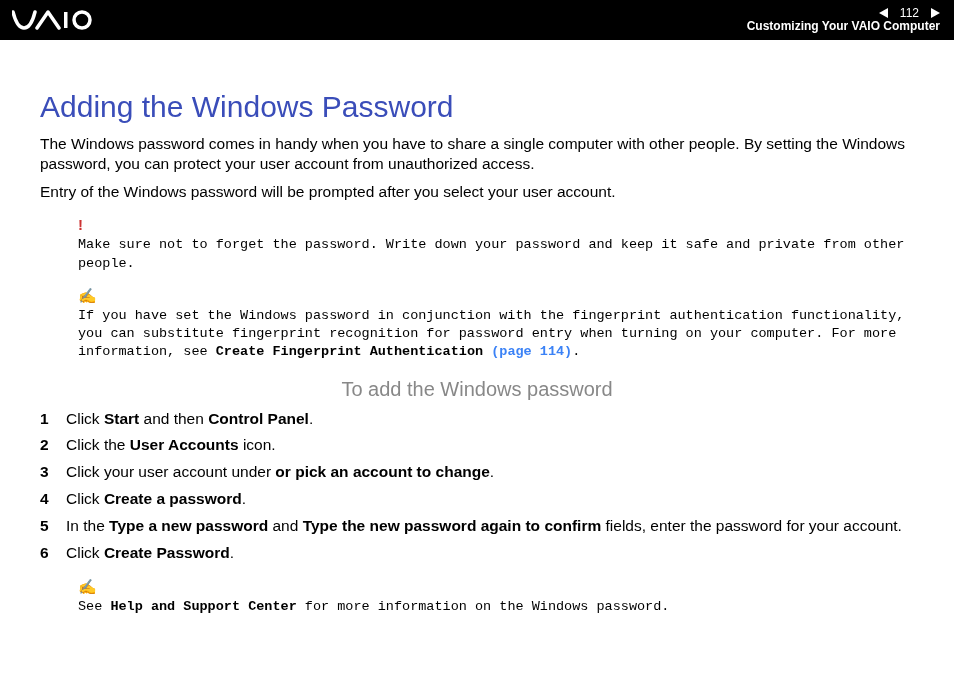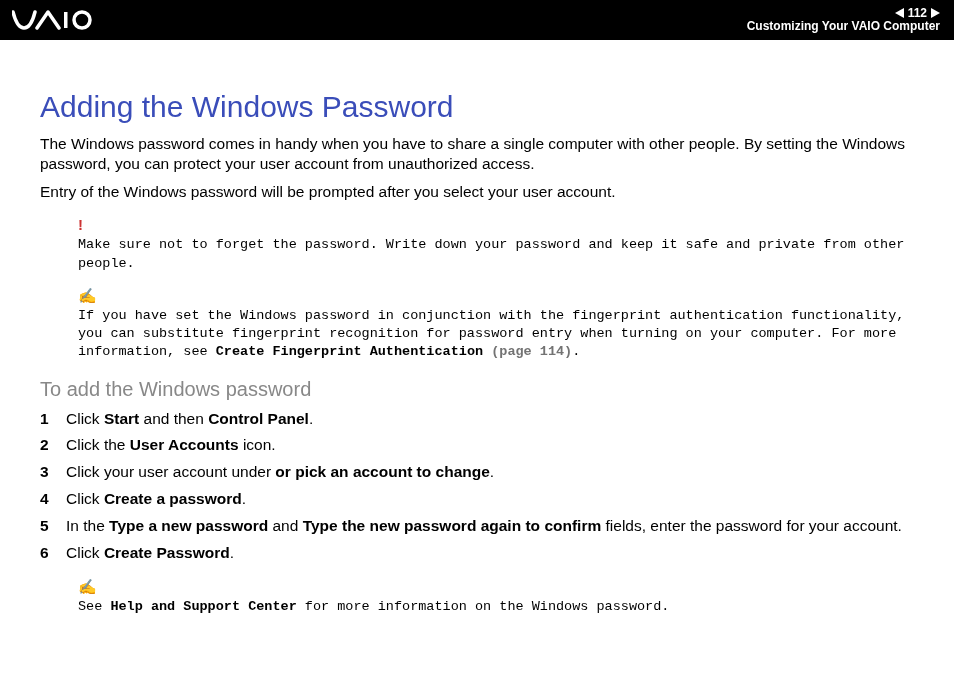--- a/index.html
+++ b/index.html
@@ -24,23 +24,23 @@
   .header-right {
     display: flex;
     flex-direction: column;
     align-items: flex-end;
     justify-content: center;
     line-height: 1.1;
   }
   .page-nav {
     display: flex;
     align-items: center;
-    gap: 4px;
+    gap: 12px;
     font-size: 12px;
-    font-weight: bold;
+    font-weight: normal;
     font-style: italic;
   }
   .nn { font-style: normal; }
   .breadcrumb {
     font-size: 12px;
     font-weight: bold;
     margin-left: 12px;
   }
   .arrow { display: inline-block; width: 0; height: 0; }
   .arrow-left { border-top: 5px solid transparent; border-bottom: 5px solid transparent; border-right: 9px solid #fff; }
@@ -67,29 +67,30 @@
     margin-bottom: 10px;
   }
   .note .icon-row { margin-bottom: 2px; }
   .note .warn-icon { color: #cc3333; font-weight: bold; font-size: 15px; }
   .note .pencil-icon { color: #3a4db9; font-size: 15px; }
   .note-text {
     font-size: 13.5px;
     font-family: Liberation Mono, monospace;
     line-height: 1.35;
   }
-  .note-text .link { color: #737373; font-weight: bold; }
+  .note-text .link { color: #3b82f6; font-weight: bold; }
   .note-text .b { font-weight: bold; }
 
   h2.subtitle {
     color: #888;
     font-weight: normal;
     font-size: 20px;
     margin-top: 16px;
     margin-bottom: 8px;
+    text-align: center;
   }
 
   ol.steps {
     list-style: none;
     padding-left: 0;
     counter-reset: step;
   }
   ol.steps li {
     counter-increment: step;
     font-size: 15.5px;

